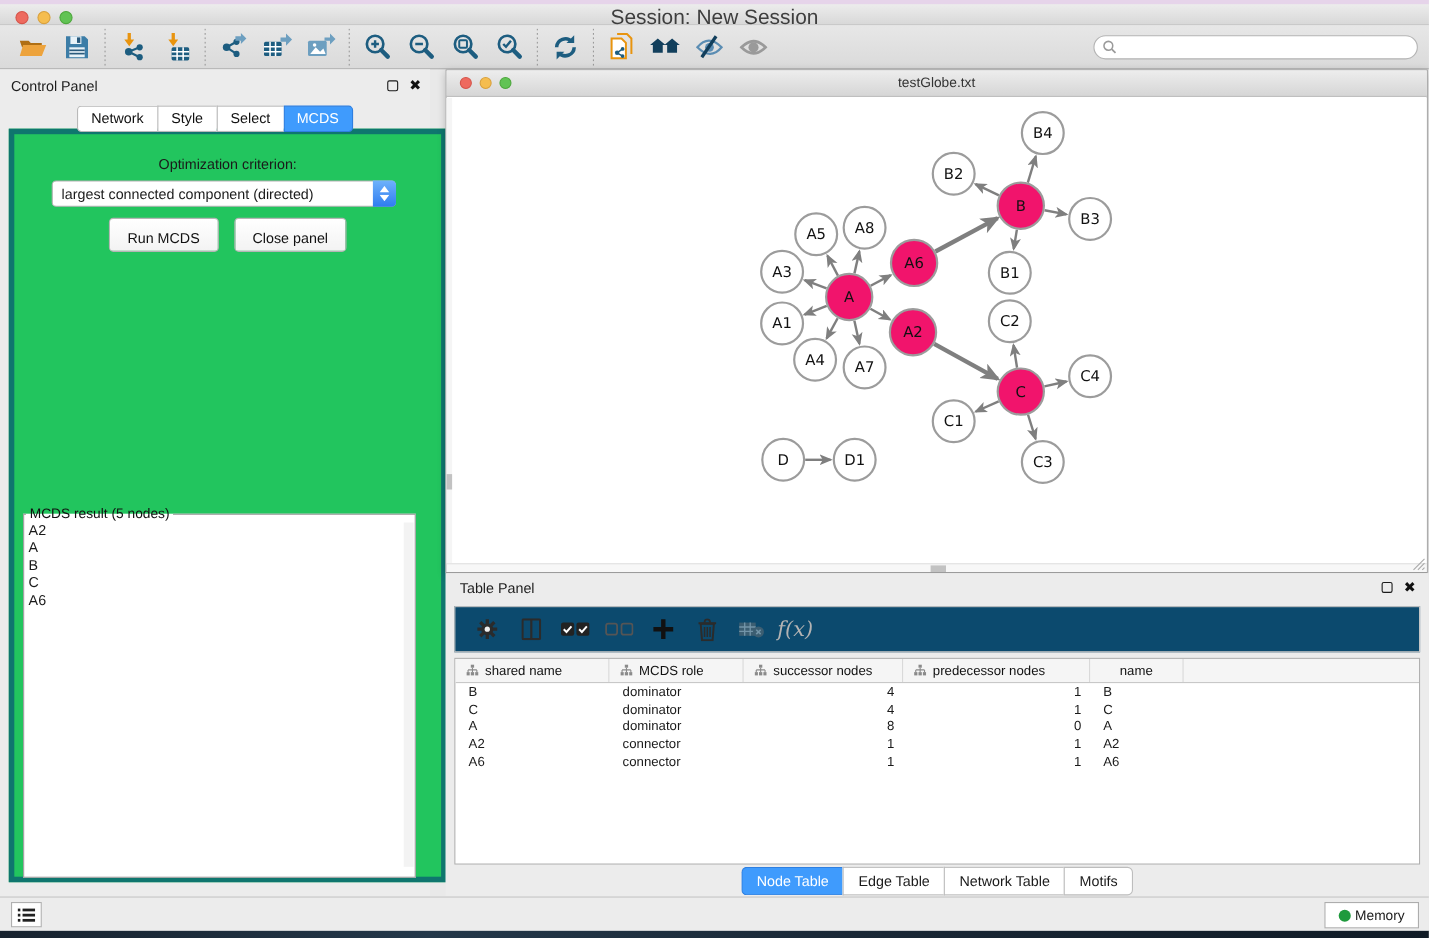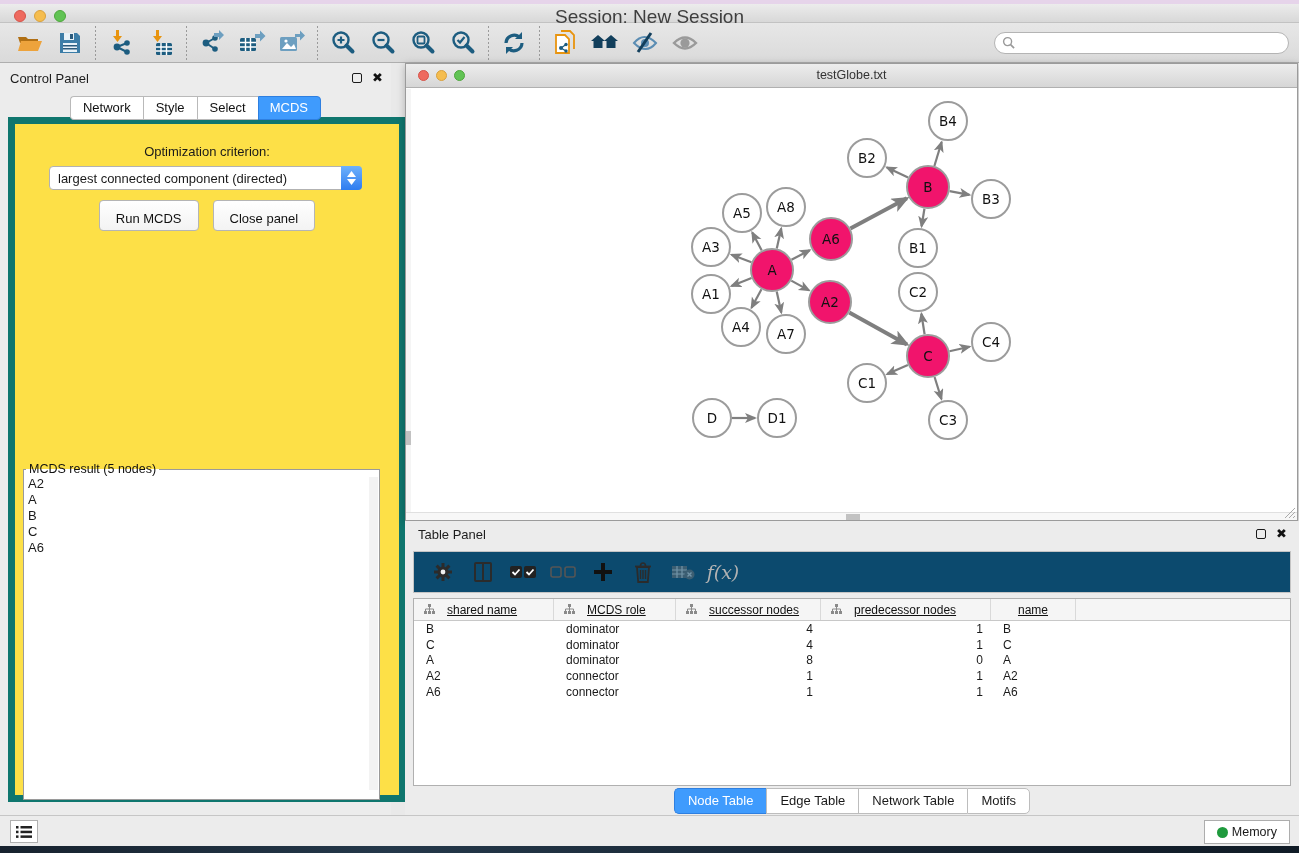--- a/index.html
+++ b/index.html
@@ -42,21 +42,21 @@
   .control-panel { position:absolute; left:0; top:63px; width:391px; height:752px; background:#ececec; }
   .cp-header { position:absolute; left:0; top:0; width:100%; height:30px; }
   .cp-header .panel-title { position:absolute; left:10px; top:8px; }
   .cp-tabs { position:absolute; left:0; top:33px; width:100%; display:flex; justify-content:center; z-index:2; }
   .cp-tab { background:#fff; border:1px solid #b9b9b9; border-right:none; padding:3px 12px 4px;
             font-size:13px; color:#111; }
   .cp-tab:first-child { border-radius:4px 0 0 4px; }
   .cp-tab:last-child  { border-right:1px solid #b9b9b9; border-radius:0 4px 4px 0;padding-left:11px; }
   .cp-tab.selected { background:#3f9bfd; border-color:#2e7fe0; color:#fff; }
   .cp-body { position:absolute; left:8px; top:54px; width:398px; height:685px;
-             border:7px solid #0f766e; background:#fde047; }
+             border:5px solid #0f766e; background:#22c55e; }
   .opt-label { position:absolute; left:0; width:100%; top:20px; text-align:center; font-size:13px; }
   .select-box { position:absolute; left:34px; top:42px; width:313px; height:24px; background:#fff;
                 border:1px solid #b2b2b2; border-radius:4px; display:flex; align-items:center; }
   .select-box .sel-text { flex:1; padding-left:8px; font-size:13px; white-space:nowrap; overflow:hidden; }
   .stepper { width:21px; height:24px; margin:-1px -1px -1px 0; border-radius:0 4px 4px 0;
              background:linear-gradient(#6fb2fb,#2e7cf0); display:flex; flex-direction:column;
              align-items:center; justify-content:center; gap:2px; }
   .btn-row { position:absolute; left:0; top:76px; width:100%; display:flex; justify-content:center; gap:14px; }
   .mac-btn { background:linear-gradient(#ffffff,#f3f3f3); border:1px solid #b5b5b5; border-radius:4px;
              font-size:13px; padding:10px 16px 4px; color:#111; font-family:inherit; }
@@ -84,22 +84,22 @@
   .table-panel { position:absolute; left:405px; top:521px; width:894px; height:294px; background:#ececec; }
   .tp-header { position:absolute; left:0; top:0; width:100%; height:26px; }
   .tp-header .panel-title { position:absolute; left:13px; top:6px; }
   .tp-toolbar { position:absolute; left:8px; top:30px; width:878px; height:42px; background:#0c4a6e;
                 border:1px solid #c4c4c4; display:flex; align-items:center; gap:6px; padding-left:12px; }
   .tp-toolbar .tbi { width:34px; }
   .fx-glyph { font-family:"DejaVu Serif",serif; font-style:italic; font-size:19px; color:#b3b3b3; }
   .data-table { position:absolute; left:8px; top:77px; width:878px; height:188px; background:#fff;
                 border:1px solid #b0b0b0; overflow:hidden; }
   .dt-head { display:flex; height:22px; background:#f5f5f5; border-bottom:1px solid #c8c8c8; }
-  .dt-hcell { display:flex; align-items:center; gap:12px; padding-left:10px; font-size:12px; color:#111;
-              border-right:1px solid #d9d9d9;text-decoration:underline; }
+  .dt-hcell { display:flex; align-items:center; gap:6px; padding-left:10px; font-size:12px; color:#111;
+              border-right:1px solid #d9d9d9; }
   .dt-hcell.center { justify-content:center; padding-left:0; }
   .dt-row { display:flex; height:15.8px; align-items:center; }
   .dt-cell { font-size:12px; padding-left:12px; white-space:nowrap; }
   .dt-cell.right { text-align:right; padding-left:0; padding-right:8px; }
   .tp-tabs { position:absolute; left:0; top:267px; width:100%; display:flex; justify-content:center; }
   .tp-tab { background:#fff; border:1px solid #bdbdbd; border-right:none; padding:4px 13px 5px; font-size:13px; }
   .tp-tab:first-child { border-radius:5px 0 0 5px; }
   .tp-tab:last-child  { border-right:1px solid #bdbdbd; border-radius:0 5px 5px 0; }
   .tp-tab.selected { background:#3f9bfd; border-color:#2e7fe0; color:#fff; }
 

